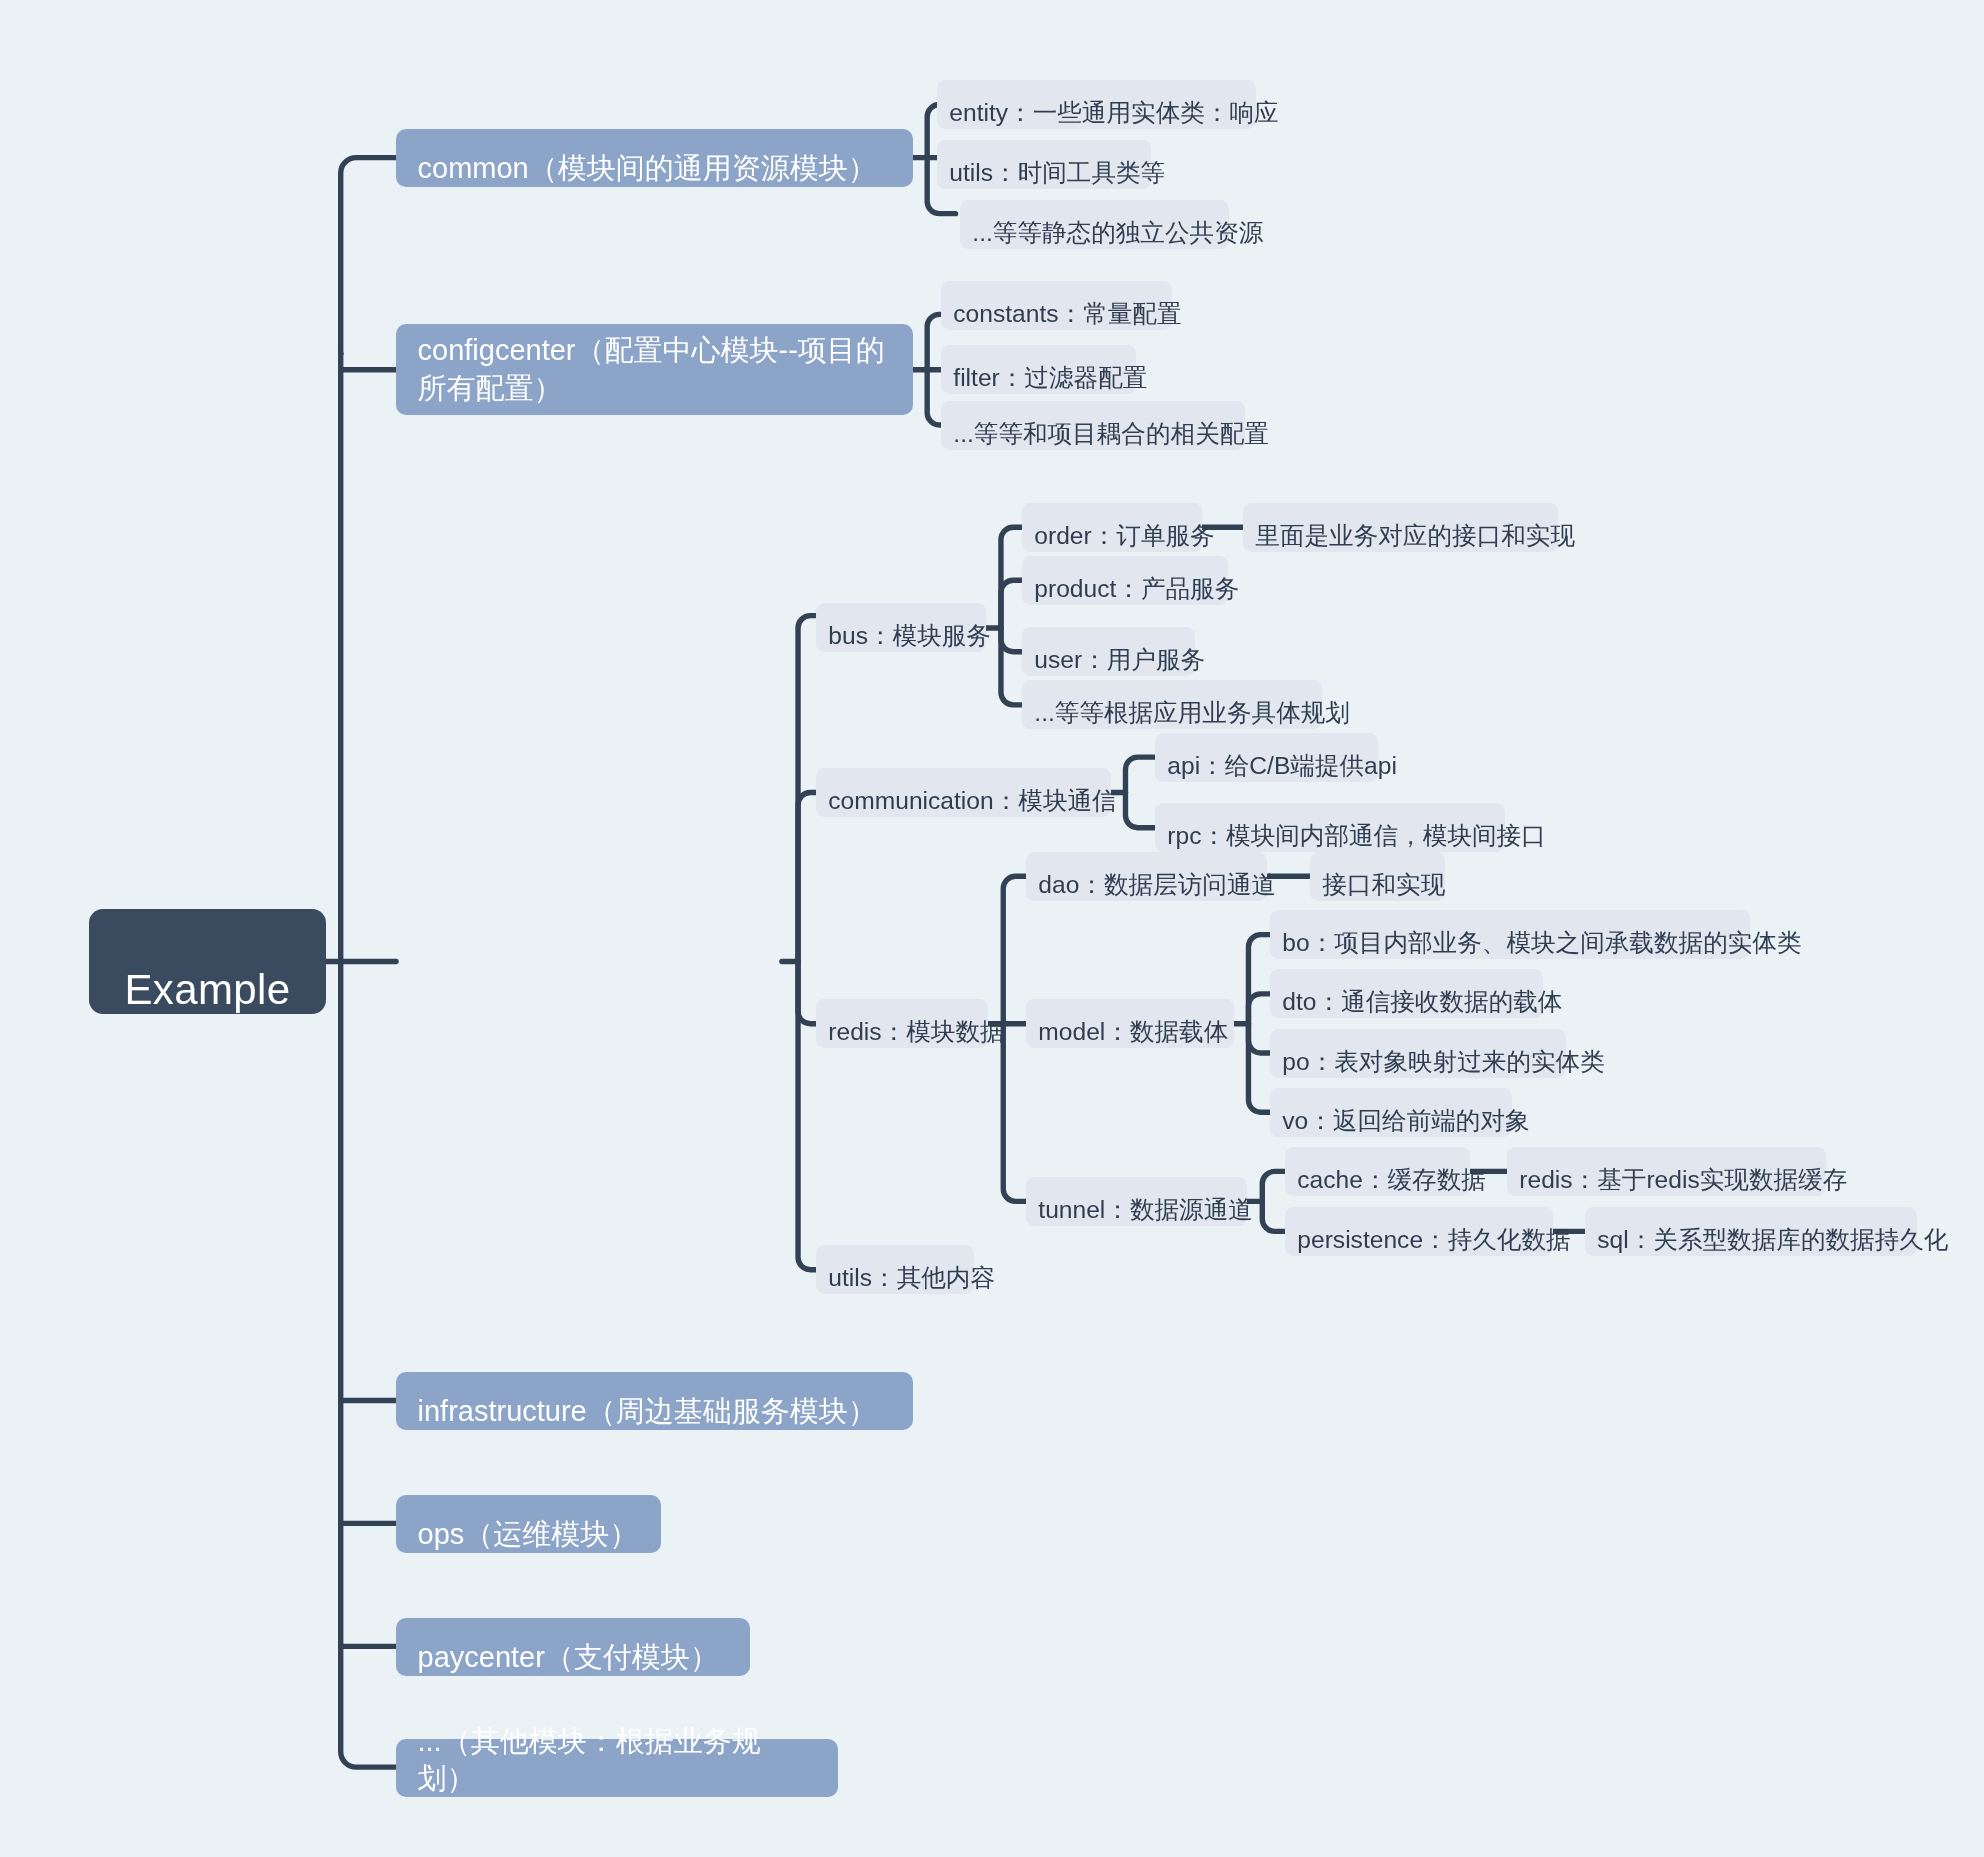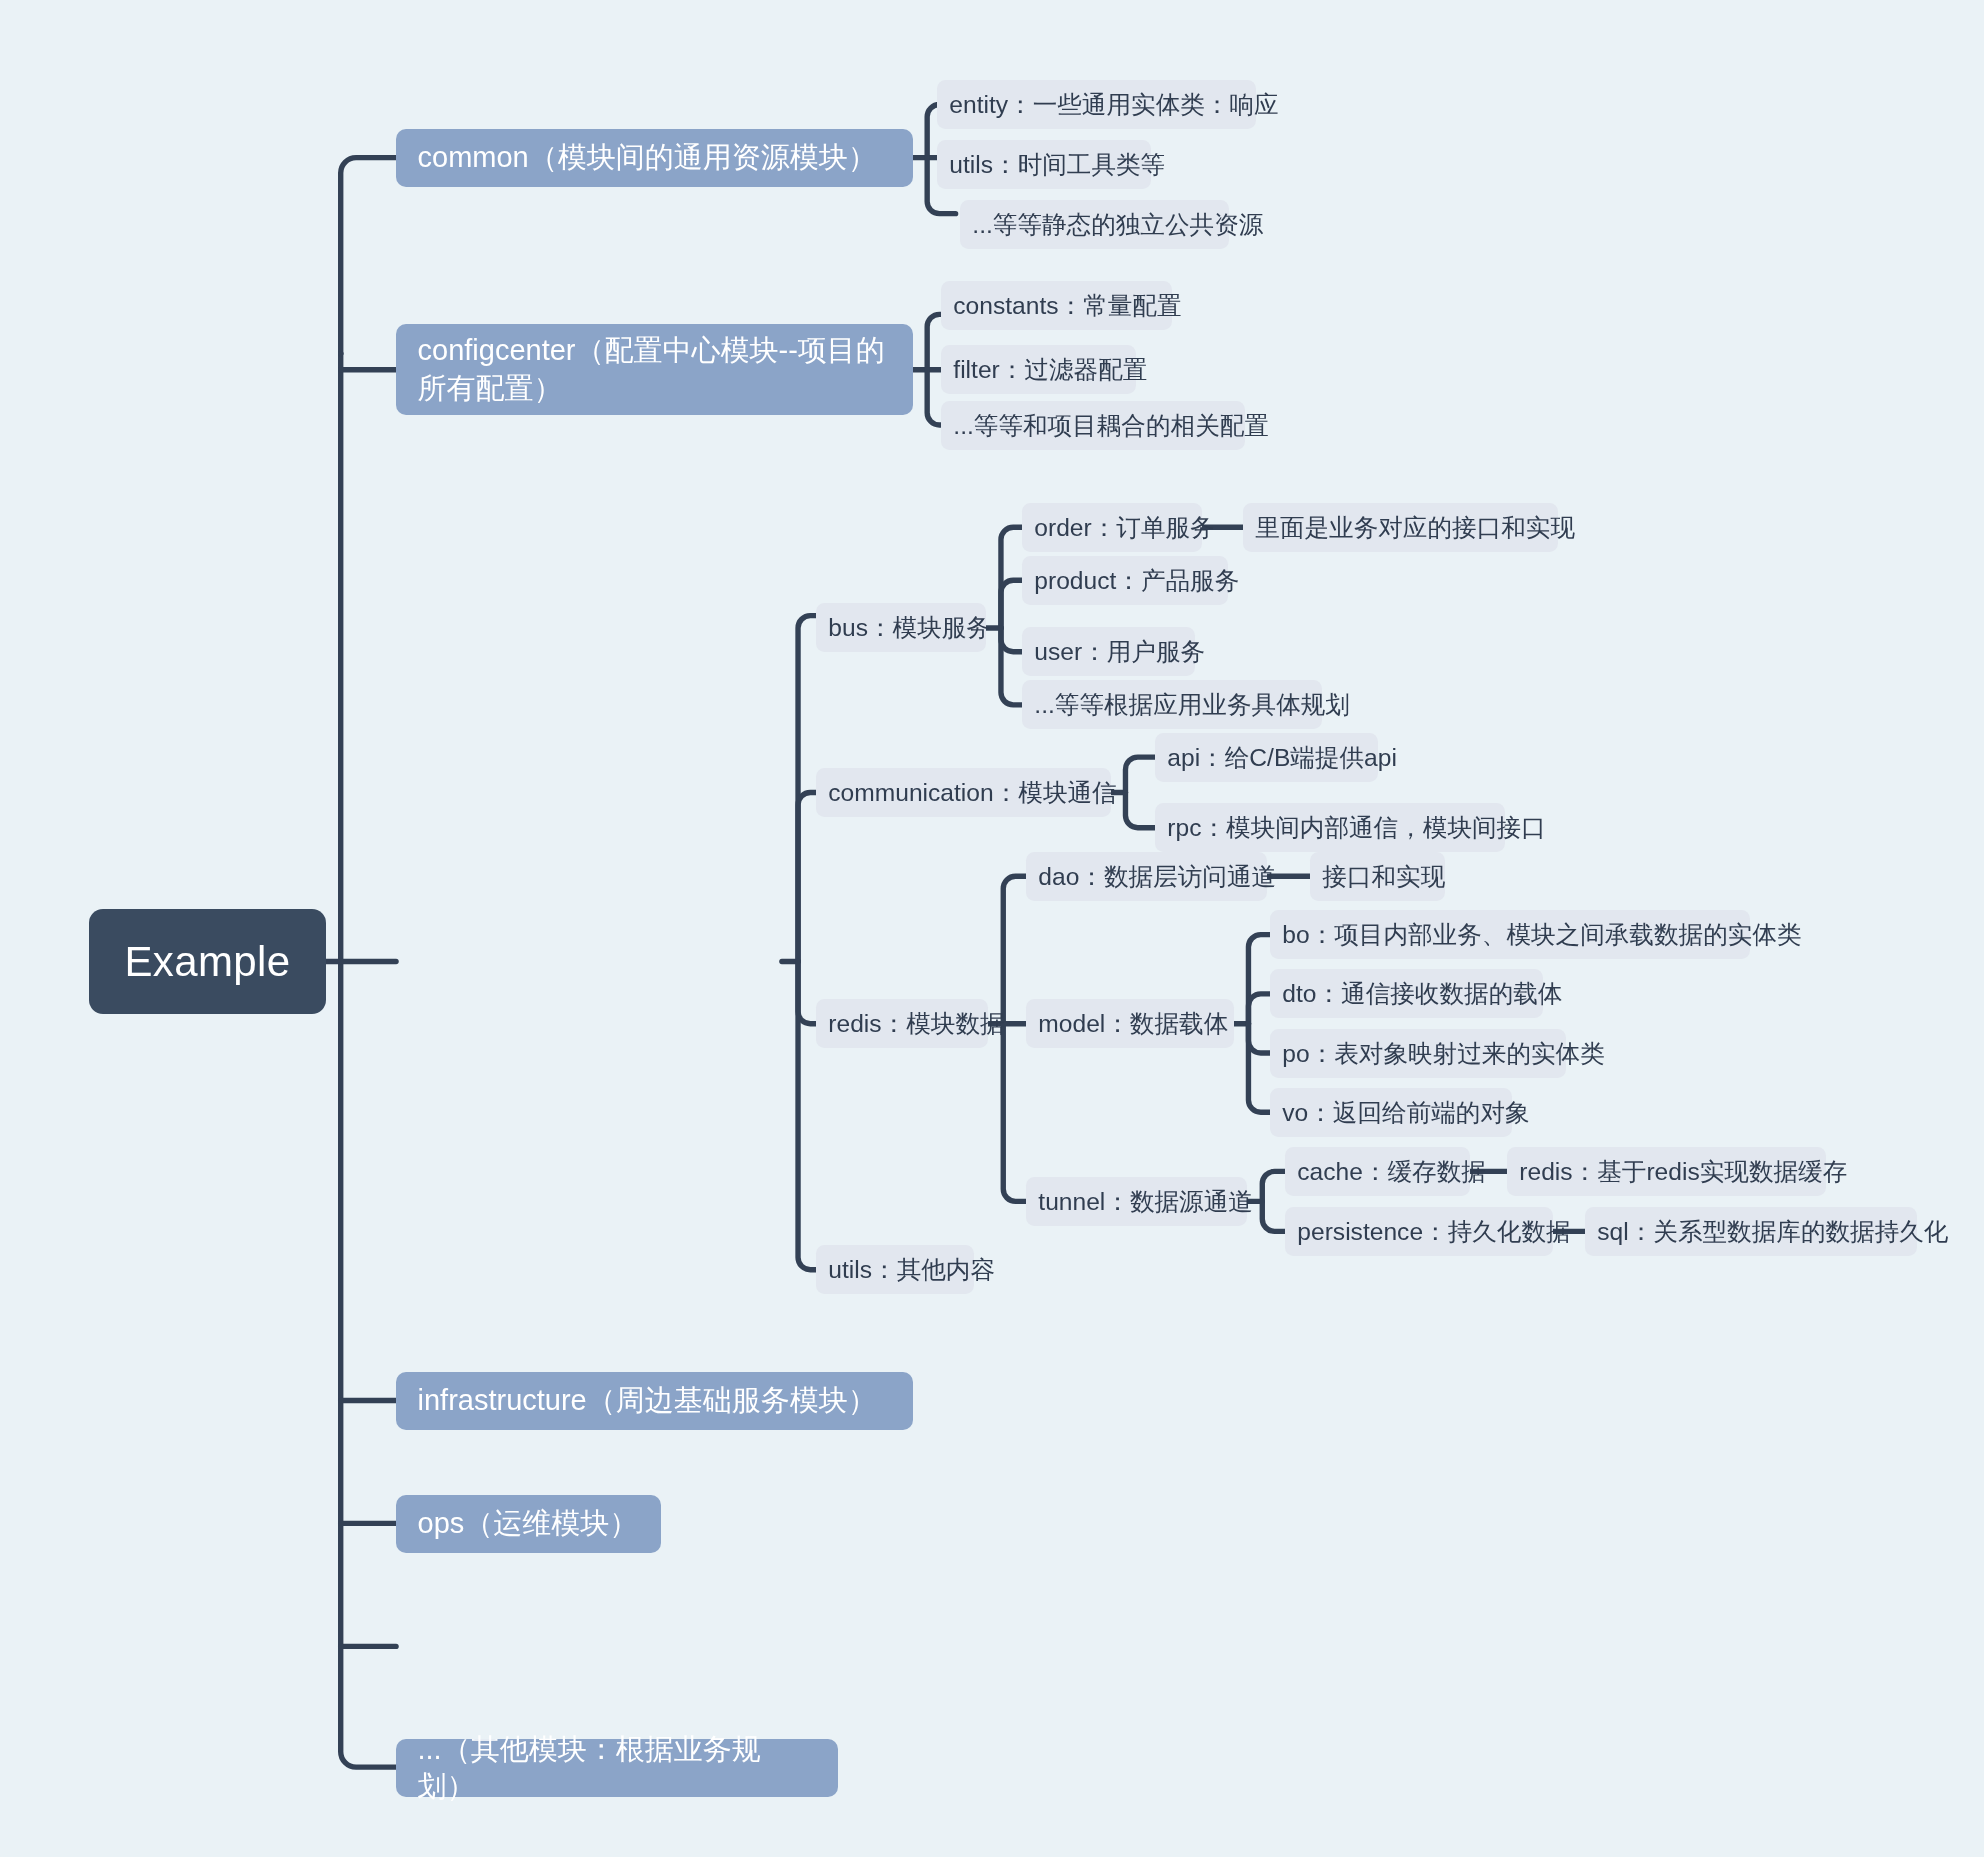--- a/index.html
+++ b/index.html
@@ -19,21 +19,21 @@
   #wires {
     position: absolute;
     left: 0; top: 0;
     width: 1985px;
     height: 1857px;
     pointer-events: none;
   }
   .node {
     position: absolute;
     display: flex;
-    align-items: center;
+    align-items: flex-end;
     white-space: pre;
   }
   
   .root {
     background: #3a4b60;
     color: #ffffff;
     border-radius: 14px;
     font-size: 42px;
     padding: 0 26px;
     justify-content: center;
@@ -156,20 +156,23 @@
 
 
   <div class="node branch" style="left:396px; top:1372px; width:517px; height:58px;">
     <span>infrastructure（周边基础服务模块）</span>
   </div>
 
   <div class="node branch" style="left:396px; top:1495px; width:265px; height:58px;">
     <span>ops（运维模块）</span>
   </div>
 
+  <div class="node branch" style="left:396px; top:1618px; width:354px; height:58px;">
+    <span>paycenter（支付模块）</span>
+  </div>
 
   <div class="node branch" style="left:396px; top:1739px; width:442px; height:58px;">
     <span>...（其他模块：根据业务规划）</span>
   </div>
 
   <div class="node leaf" style="left:937px; top:80px; width:319px; height:49px;">
     <span>entity：一些通用实体类：响应</span>
   </div>
   <div class="node leaf" style="left:937px; top:140px; width:214px; height:49px;">
     <span>utils：时间工具类等</span>

